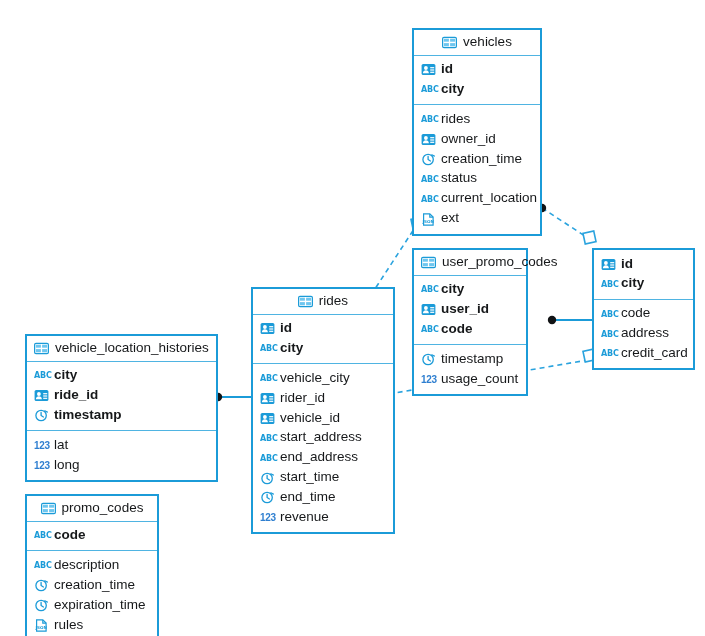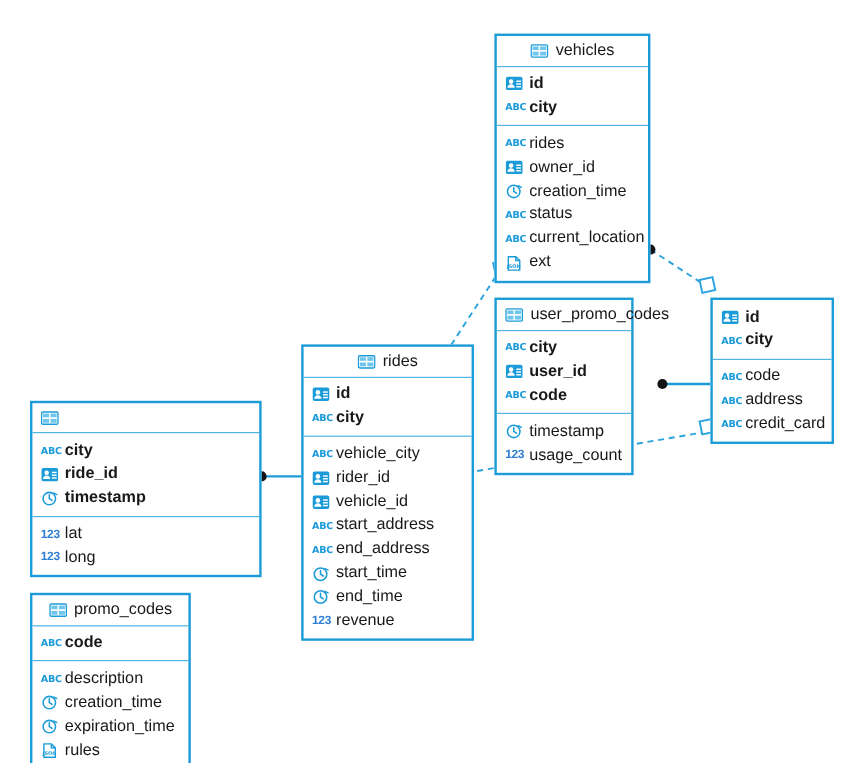--- a/index.html
+++ b/index.html
@@ -409,20 +409,21 @@
     <div class="ent-header">
       <span class="ico">
         <svg width="15" height="13" viewBox="0 0 15 13">
             <rect x="0.6" y="1.4" width="13.8" height="10.2" rx="1.4" fill="#ffffff" stroke="#1b9bd8" stroke-width="1.2"></rect>
             <rect x="1.8" y="2.7" width="5.1" height="3" fill="#6ec6ef"></rect>
             <rect x="8.1" y="2.7" width="5.1" height="3" fill="#6ec6ef"></rect>
             <rect x="1.8" y="7.1" width="5.1" height="3.2" fill="#6ec6ef"></rect>
             <rect x="8.1" y="7.1" width="5.1" height="3.2" fill="#6ec6ef"></rect>
           </svg>
       </span>
+      <span class="ent-title">vehicle_location_histories</span>
     </div>
     <div class="ent-section">
       <div class="field key">
         <span class="ico ico-abc">ABC</span>
         <span class="field-name">city</span>
       </div>
       <div class="field key">
         <span class="ico">
             <svg width="15" height="13" viewBox="0 0 15 13">
               <rect x="0.6" y="0.9" width="13.8" height="11.2" rx="1.6" fill="#1b9bd8"></rect>

